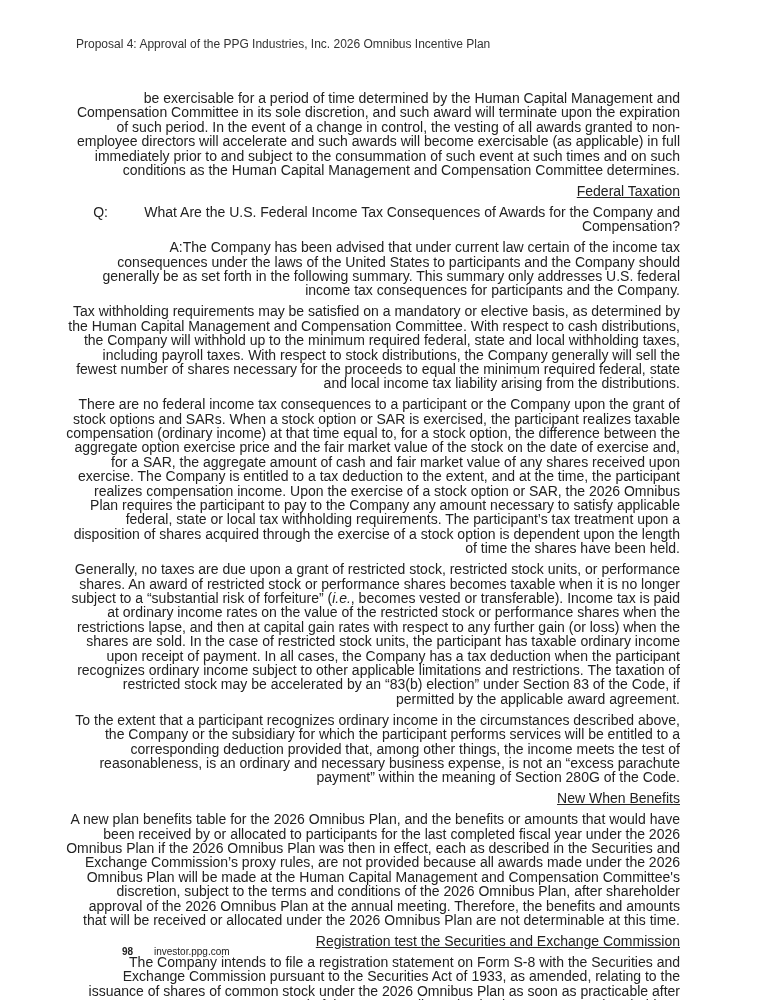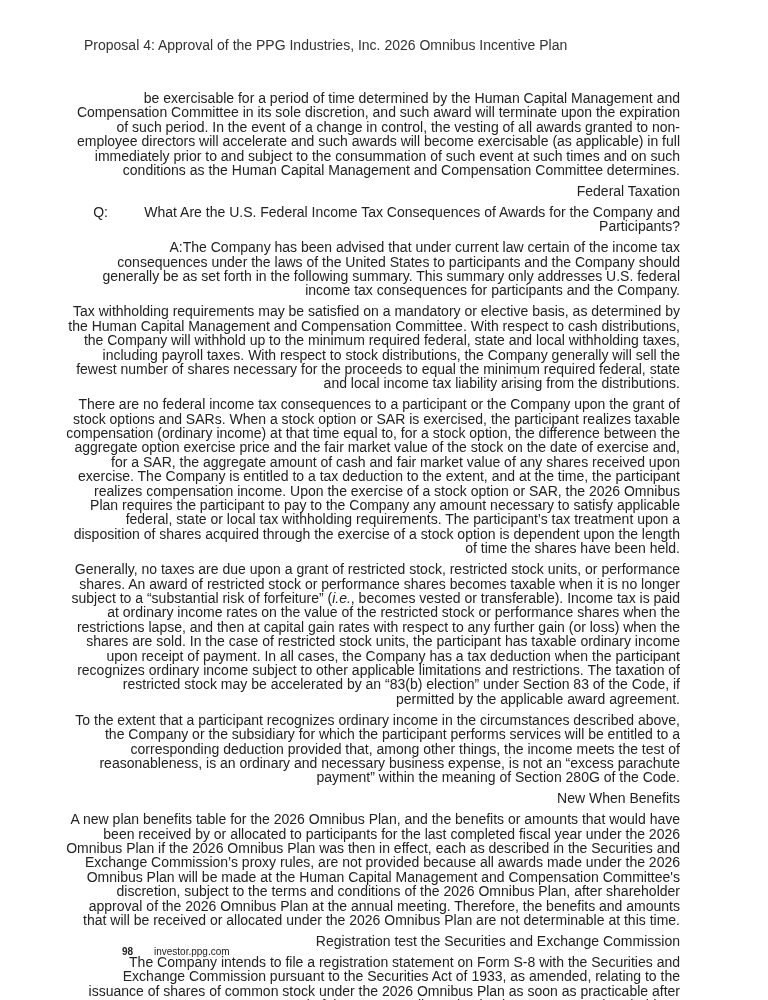--- a/index.html
+++ b/index.html
@@ -1,40 +1,40 @@
 <!DOCTYPE html>
 <html><head>
 <meta charset="utf-8">
 <style>
   html, body { margin: 0; padding: 0; background: #ffffff; }
   body { width: 768px; height: 1000px; position: relative; overflow: hidden;
          font-family: "Liberation Sans", sans-serif; color: #222; }
-  .header { position: absolute; left: 84px; top: 37px; font-size: 14px; color: #333; }
+  .header { position: absolute; left: 76px; top: 37px; font-size: 12px; color: #333; }
   .content { position: absolute; left: 66px; top: 91px; width: 614px;
              font-size: 14px; line-height: 14.4px; text-align: right; }
   .content p { margin: 0 0 6.5px 0; }
-  .heading { margin: 0 0 6px 0; }
+  .heading { text-decoration: underline; margin: 0 0 6px 0; }
   .qa { display: flex; }
   .qa .lbl { width: 42px; flex: none; }
   .ans-first { text-indent: 0; }
   .ans-first .lbl { display: inline-block; width: 42px; }
   .footer { position: absolute; left: 78px; top: 946px; font-size: 10px; color: #222; margin-left: 44px; }
   .footer .pg { font-weight: bold; display: inline-block; width: 32px; }
 </style>
 </head>
 <body>
 
 <div class="header">Proposal 4: Approval of the PPG Industries, Inc. 2026 Omnibus Incentive Plan</div>
 
 <div class="content">
   <p>be exercisable for a period of time determined by the Human Capital Management and Compensation Committee in its sole discretion, and such award will terminate upon the expiration of such period. In the event of a change in control, the vesting of all awards granted to non-employee directors will accelerate and such awards will become exercisable (as applicable) in full immediately prior to and subject to the consummation of such event at such times and on such conditions as the Human Capital Management and Compensation Committee determines.</p>
   <p class="heading">Federal Taxation</p>
   <p class="qa">
     <span class="lbl">Q:</span>
-    <span>What Are the U.S. Federal Income Tax Consequences of Awards for the Company and Participants?</span>
+    <span>What Are the U.S. Federal Income Tax Consequences of Awards for the Company and Compensation?</span>
   </p>
   <p class="ans-first"><span class="lbl">A:</span><span>The Company has been advised that under current law certain of the income tax consequences under the laws of the United States to participants and the Company should generally be as set forth in the following summary. This summary only addresses U.S. federal income tax consequences for participants and the Company.</span></p>
   <p>Tax withholding requirements may be satisfied on a mandatory or elective basis, as determined by the Human Capital Management and Compensation Committee. With respect to cash distributions, the Company will withhold up to the minimum required federal, state and local withholding taxes, including payroll taxes. With respect to stock distributions, the Company generally will sell the fewest number of shares necessary for the proceeds to equal the minimum required federal, state and local income tax liability arising from the distributions.</p>
   <p>There are no federal income tax consequences to a participant or the Company upon the grant of stock options and SARs. When a stock option or SAR is exercised, the participant realizes taxable compensation (ordinary income) at that time equal to, for a stock option, the difference between the aggregate option exercise price and the fair market value of the stock on the date of exercise and, for a SAR, the aggregate amount of cash and fair market value of any shares received upon exercise. The Company is entitled to a tax deduction to the extent, and at the time, the participant realizes compensation income. Upon the exercise of a stock option or SAR, the 2026 Omnibus Plan requires the participant to pay to the Company any amount necessary to satisfy applicable federal, state or local tax withholding requirements. The participant’s tax treatment upon a disposition of shares acquired through the exercise of a stock option is dependent upon the length of time the shares have been held.</p>
   <p><span>Generally, no taxes are due upon a grant of restricted stock, restricted stock units, or performance shares. An award of restricted stock or performance shares becomes taxable when it is no longer subject to a “substantial risk of forfeiture” (</span><i>i.e.</i><span>, becomes vested or transferable). Income tax is paid at ordinary income rates on the value of the restricted stock or performance shares when the restrictions lapse, and then at capital gain rates with respect to any further gain (or loss) when the shares are sold. In the case of restricted stock units, the participant has taxable ordinary income upon receipt of payment. In all cases, the Company has a tax deduction when the participant recognizes ordinary income subject to other applicable limitations and restrictions. The taxation of restricted stock may be accelerated by an “83(b) election” under Section 83 of the Code, if permitted by the applicable award agreement.</span></p>
   <p>To the extent that a participant recognizes ordinary income in the circumstances described above, the Company or the subsidiary for which the participant performs services will be entitled to a corresponding deduction provided that, among other things, the income meets the test of reasonableness, is an ordinary and necessary business expense, is not an “excess parachute payment” within the meaning of Section 280G of the Code.</p>
   <p class="heading">New When Benefits</p>
   <p>A new plan benefits table for the 2026 Omnibus Plan, and the benefits or amounts that would have been received by or allocated to participants for the last completed fiscal year under the 2026 Omnibus Plan if the 2026 Omnibus Plan was then in effect, each as described in the Securities and Exchange Commission’s proxy rules, are not provided because all awards made under the 2026 Omnibus Plan will be made at the Human Capital Management and Compensation Committee's discretion, subject to the terms and conditions of the 2026 Omnibus Plan, after shareholder approval of the 2026 Omnibus Plan at the annual meeting. Therefore, the benefits and amounts that will be received or allocated under the 2026 Omnibus Plan are not determinable at this time.</p>
   <p class="heading">Registration test the Securities and Exchange Commission</p>
   <p>The Company intends to file a registration statement on Form S-8 with the Securities and Exchange Commission pursuant to the Securities Act of 1933, as amended, relating to the issuance of shares of common stock under the 2026 Omnibus Plan as soon as practicable after approval of the 2026 Omnibus Plan by the Company’s shareholders.</p>

